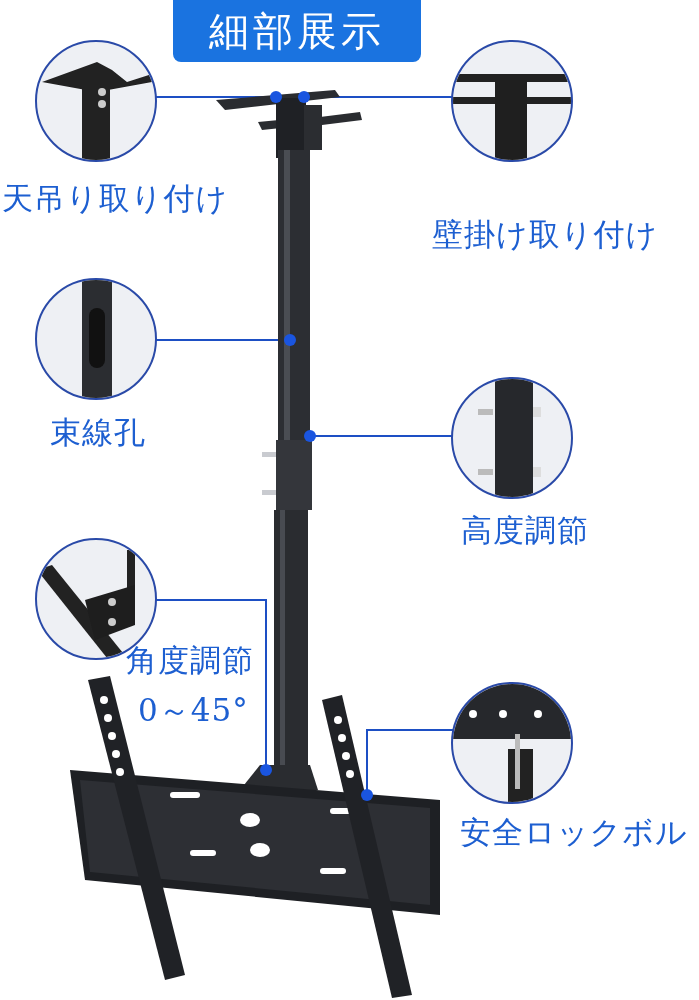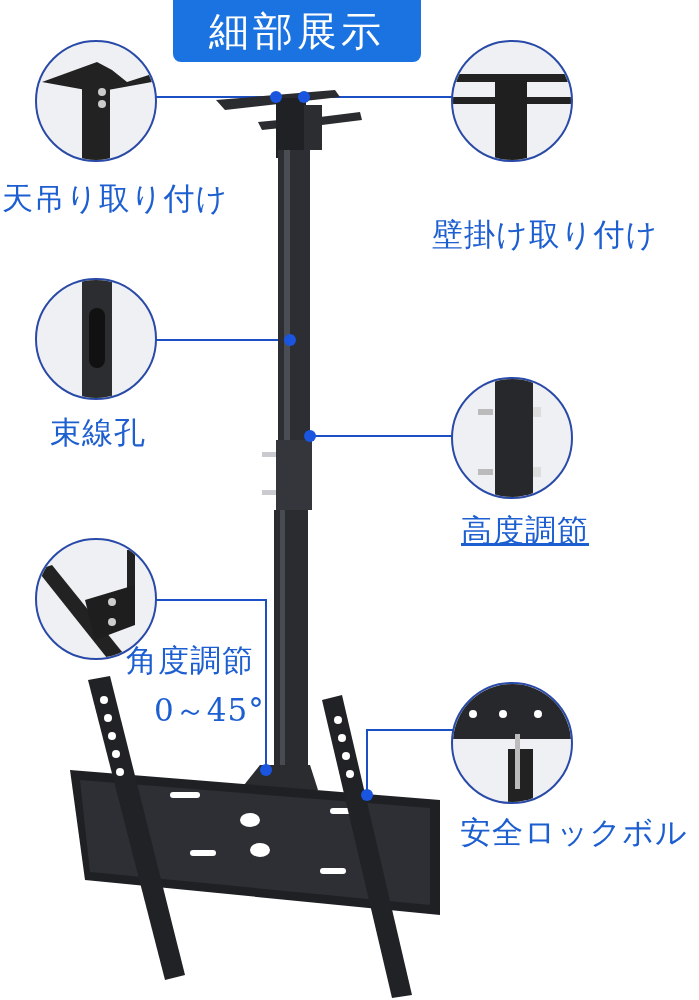--- a/index.html
+++ b/index.html
@@ -126,16 +126,16 @@
       <circle cx="50" cy="30" r="4" fill="#fff"></circle>
       <circle cx="85" cy="30" r="4" fill="#fff"></circle>
       <rect x="55" y="65" width="25" height="53" fill="#222"></rect>
       <rect x="62" y="50" width="5" height="55" fill="#bbb"></rect>
     </svg>
 </div>
 
 <div class="label" style="left:2px;top:178px;">天吊り取り付け</div>
 <div class="label" style="left:432px;top:178px;margin-top:36px;">壁掛け取り付け</div>
 <div class="label" style="left:50px;top:412px;">束線孔</div>
-<div class="label" style="left:461px;top:510px;text-decoration:underline;">高度調節</div>
+<div class="label" style="left:461px;top:510px;">高度調節</div>
 <div class="label" style="left:126px;top:640px;">角度調節</div>
-<div class="label" style="left:138px;top:690px;margin-left:16px;">0～45°</div>
+<div class="label" style="left:138px;top:690px;">0～45°</div>
 <div class="label" style="left:460px;top:812px;">安全ロックボルト</div>
 
 </body></html>

